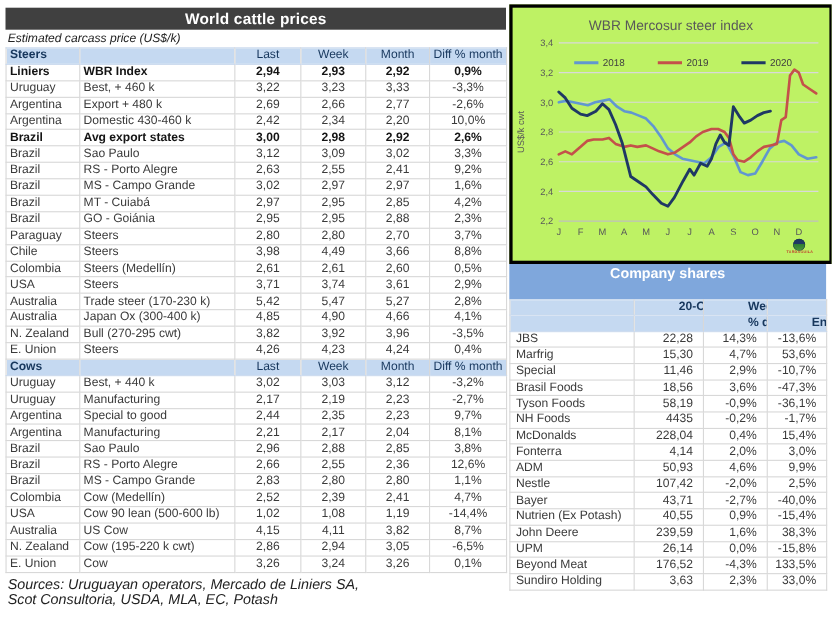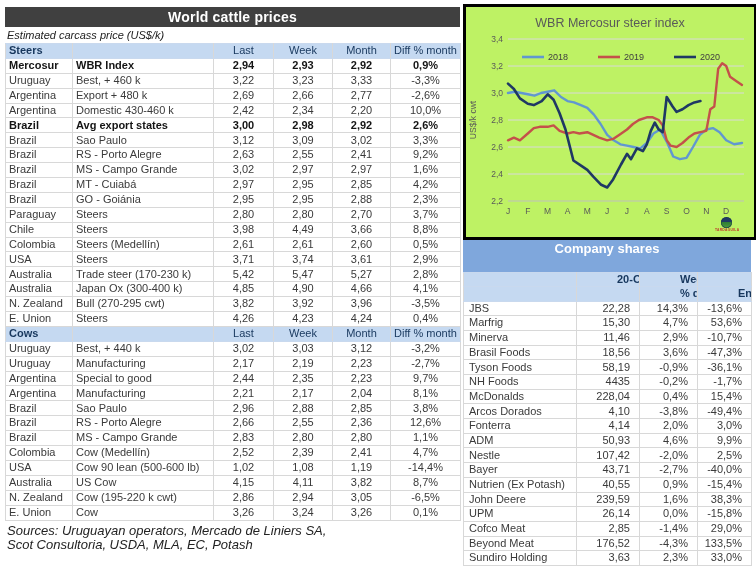--- a/index.html
+++ b/index.html
@@ -71,21 +71,21 @@
     <tbody id="prices-body">
         <tr class="sec-header">
           <td class="sec-label">Steers</td>
           <td></td>
           <td class="num">Last</td>
           <td class="num">Week</td>
           <td class="num">Month</td>
           <td class="num">Diff % month</td>
         </tr>
         <tr class="bold-row">
-          <td>Mercosur</td>
+          <td>Liniers</td>
           <td>WBR Index</td>
           <td class="num">2,94</td>
           <td class="num">2,93</td>
           <td class="num">2,92</td>
           <td class="num">0,9%</td>
         </tr>
         <tr>
           <td>Uruguay</td>
           <td>Best, + 460 k</td>
           <td class="num">3,22</td>
@@ -409,21 +409,21 @@
           <td class="rnum">14,3%</td>
           <td class="rnum">-13,6%</td>
         </tr>
         <tr>
           <td class="name">Marfrig</td>
           <td class="rnum">15,30</td>
           <td class="rnum">4,7%</td>
           <td class="rnum">53,6%</td>
         </tr>
         <tr>
-          <td class="name">Minerva</td>
+          <td class="name">Special</td>
           <td class="rnum">11,46</td>
           <td class="rnum">2,9%</td>
           <td class="rnum">-10,7%</td>
         </tr>
         <tr>
           <td class="name">Brasil Foods</td>
           <td class="rnum">18,56</td>
           <td class="rnum">3,6%</td>
           <td class="rnum">-47,3%</td>
         </tr>
@@ -439,26 +439,20 @@
           <td class="rnum">-0,2%</td>
           <td class="rnum">-1,7%</td>
         </tr>
         <tr>
           <td class="name">McDonalds</td>
           <td class="rnum">228,04</td>
           <td class="rnum">0,4%</td>
           <td class="rnum">15,4%</td>
         </tr>
         <tr>
-          <td class="name">Arcos Dorados</td>
-          <td class="rnum">4,10</td>
-          <td class="rnum">-3,8%</td>
-          <td class="rnum">-49,4%</td>
-        </tr>
-        <tr>
           <td class="name">Fonterra</td>
           <td class="rnum">4,14</td>
           <td class="rnum">2,0%</td>
           <td class="rnum">3,0%</td>
         </tr>
         <tr>
           <td class="name">ADM</td>
           <td class="rnum">50,93</td>
           <td class="rnum">4,6%</td>
           <td class="rnum">9,9%</td>
@@ -485,26 +479,20 @@
           <td class="name">John Deere</td>
           <td class="rnum">239,59</td>
           <td class="rnum">1,6%</td>
           <td class="rnum">38,3%</td>
         </tr>
         <tr>
           <td class="name">UPM</td>
           <td class="rnum">26,14</td>
           <td class="rnum">0,0%</td>
           <td class="rnum">-15,8%</td>
-        </tr>
-        <tr>
-          <td class="name">Cofco Meat</td>
-          <td class="rnum">2,85</td>
-          <td class="rnum">-1,4%</td>
-          <td class="rnum">29,0%</td>
         </tr>
         <tr>
           <td class="name">Beyond Meat</td>
           <td class="rnum">176,52</td>
           <td class="rnum">-4,3%</td>
           <td class="rnum">133,5%</td>
         </tr>
         <tr>
           <td class="name">Sundiro Holding</td>
           <td class="rnum">3,63</td>

